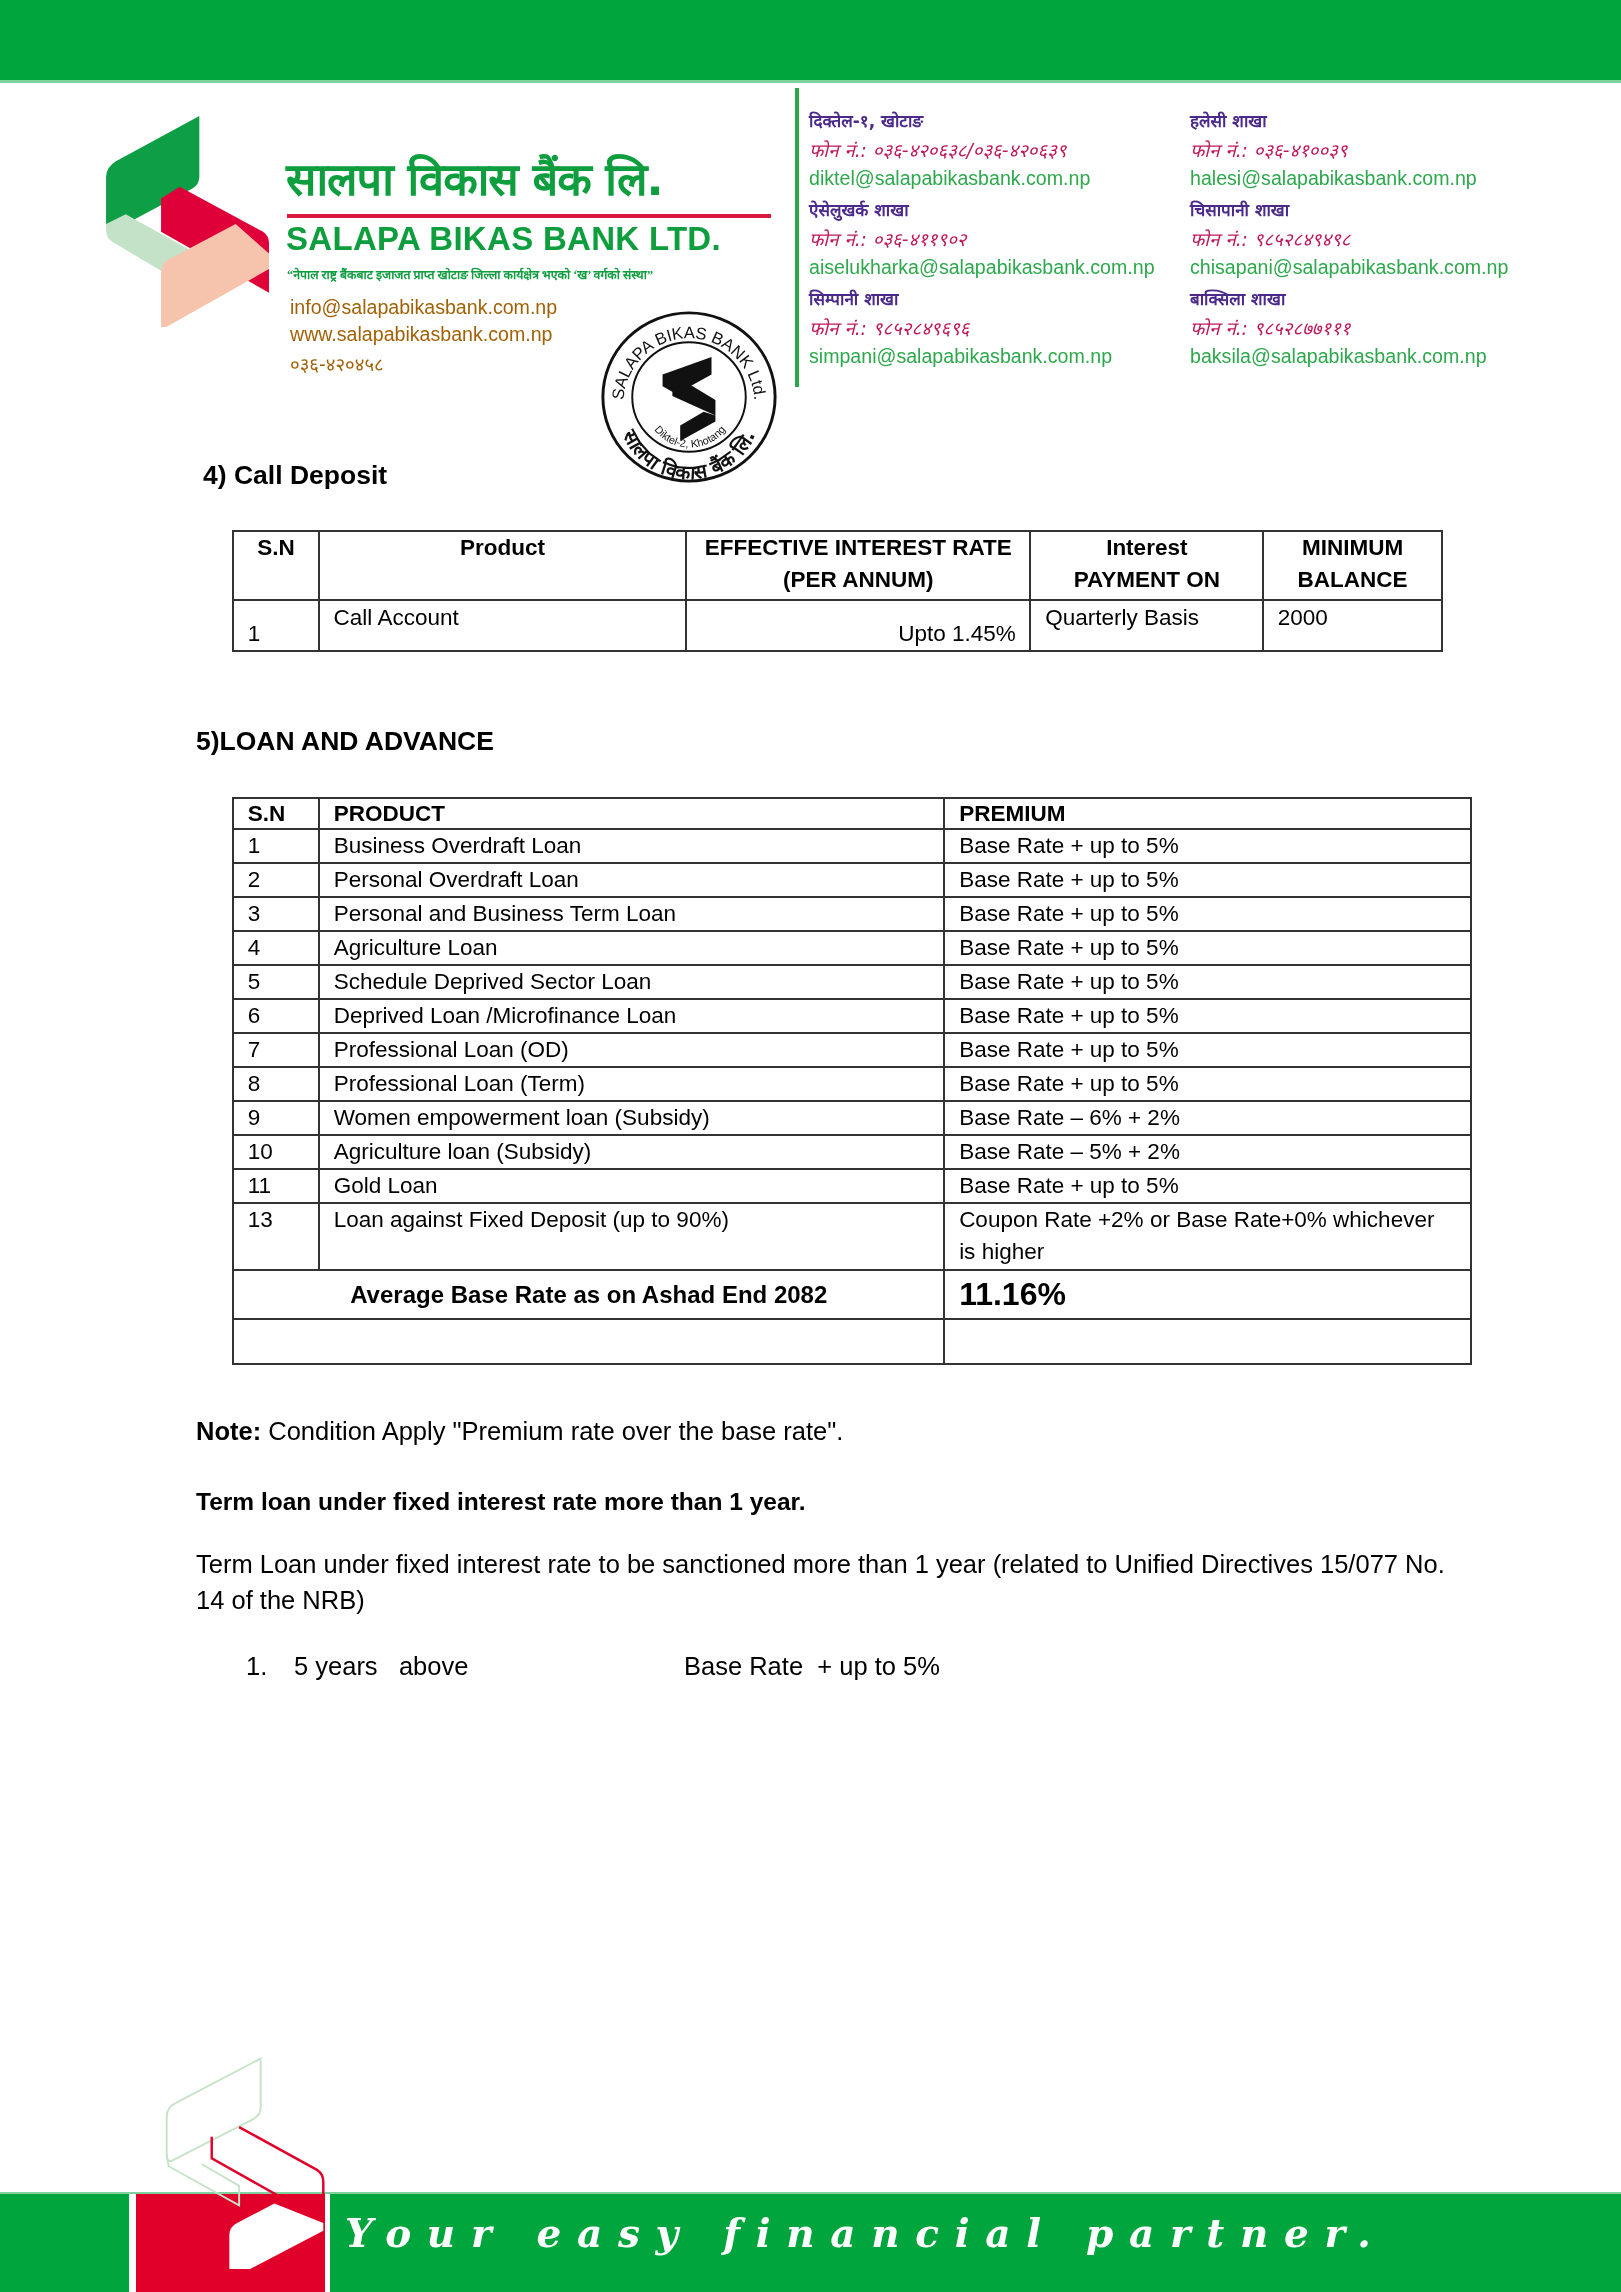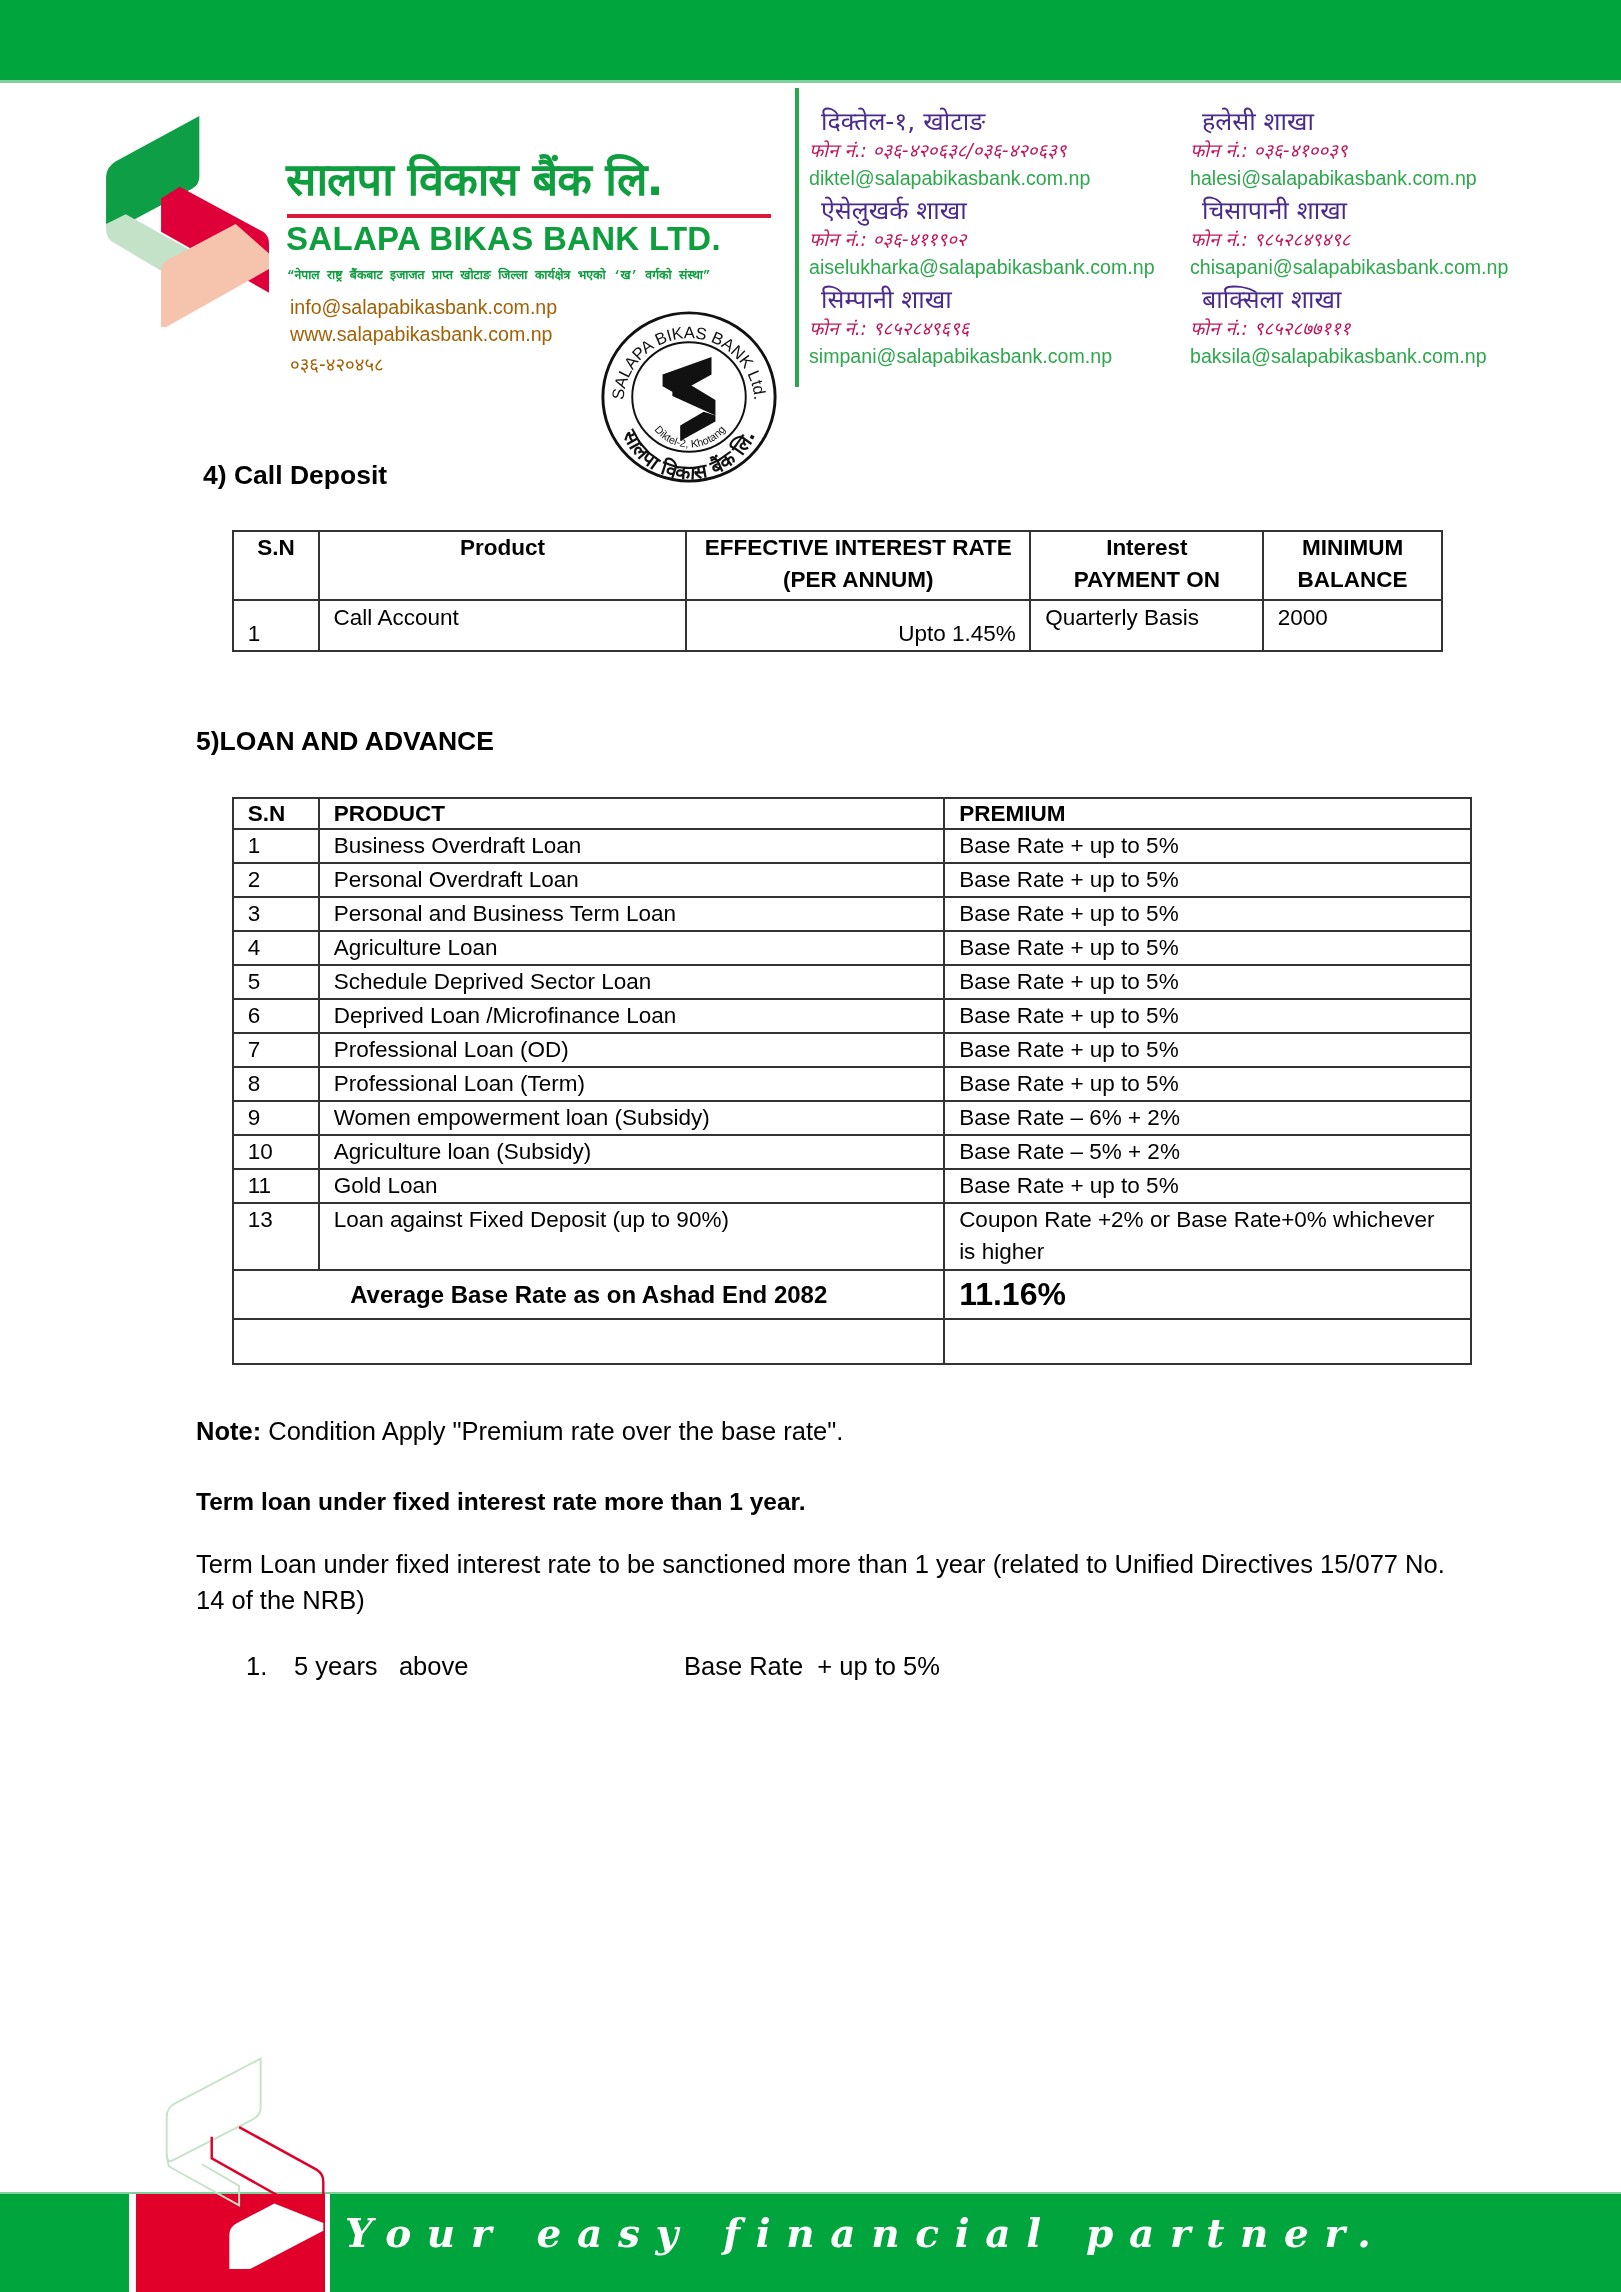--- a/index.html
+++ b/index.html
@@ -7,30 +7,30 @@
          font-family:"Liberation Sans", "DejaVu Sans", sans-serif; color:#000; }
   .abs { position:absolute; }
   .top-band { left:0; top:0; width:1621px; height:80px; background:#00a53d; }
   .top-band-edge { left:0; top:80px; width:1621px; height:2.9px; background:#7fd29e; }
 
   
   .logo { left:106px; top:116px; width:167px; height:211px; }
   .bank-np { left:286px; top:147px; font-family:"DejaVu Sans", sans-serif; font-weight:bold; font-size:45px; color:#0e9e3e; letter-spacing:-1px; }
   .name-rule { left:287px; top:214px; width:484px; height:3.9px; background:#d9183b; }
   .bank-en { left:286px; top:220px; font-family:"Liberation Sans", sans-serif; font-weight:bold; font-size:33px; color:#0e9e3e; letter-spacing:0.3px; }
-  .tagline { left:287px; top:266px; font-family:Liberation Mono, monospace; font-weight:bold; font-size:12.3px; color:#0e9e3e; }
+  .tagline { left:287px; top:266px; font-family:Liberation Serif, serif; font-weight:bold; font-size:12.3px; color:#0e9e3e; }
   .hq-line { left:290px; font-family:"Liberation Sans", sans-serif; font-size:19.6px; color:#a16207; }
 
   
   .seal { left:596px; top:306px; width:186px; height:182px; }
 
   
   .vrule { left:795px; top:88px; width:3.9px; height:299px; background:#29a84a; }
   .branch { position:absolute; width:392px; }
-  .branch-name { font-family:"DejaVu Sans", sans-serif; font-weight:normal; font-size:25px; color:#4b2a8c; line-height:31px; height:31px; white-space:nowrap;margin-left:12px; }
+  .branch-name { font-family:"DejaVu Sans", sans-serif; font-weight:bold; font-size:17px; color:#4b2a8c; line-height:31px; height:31px; white-space:nowrap; }
   .branch-phone { font-family:"DejaVu Sans", sans-serif; font-size:18.6px; color:#be185d; line-height:27.4px; height:27.4px; white-space:nowrap;font-style:italic; }
   .branch-email { font-family:"Liberation Sans", sans-serif; font-size:19.6px; color:#2da84c; line-height:29px; height:29px; white-space:nowrap; }
 
   
   .doc { font-family:"Liberation Sans", sans-serif; }
   .h-sec { font-weight:bold; font-size:26.5px; }
   table.tbl { position:absolute; border-collapse:collapse; font-family:"Liberation Sans", sans-serif; font-size:22.5px; }
   table.tbl td, table.tbl th { border:2px solid #333; padding:0 13.7px; vertical-align:top; }
   .call th { font-weight:bold; text-align:center; vertical-align:middle; line-height:32px; }
   .call td { line-height:33px; }

